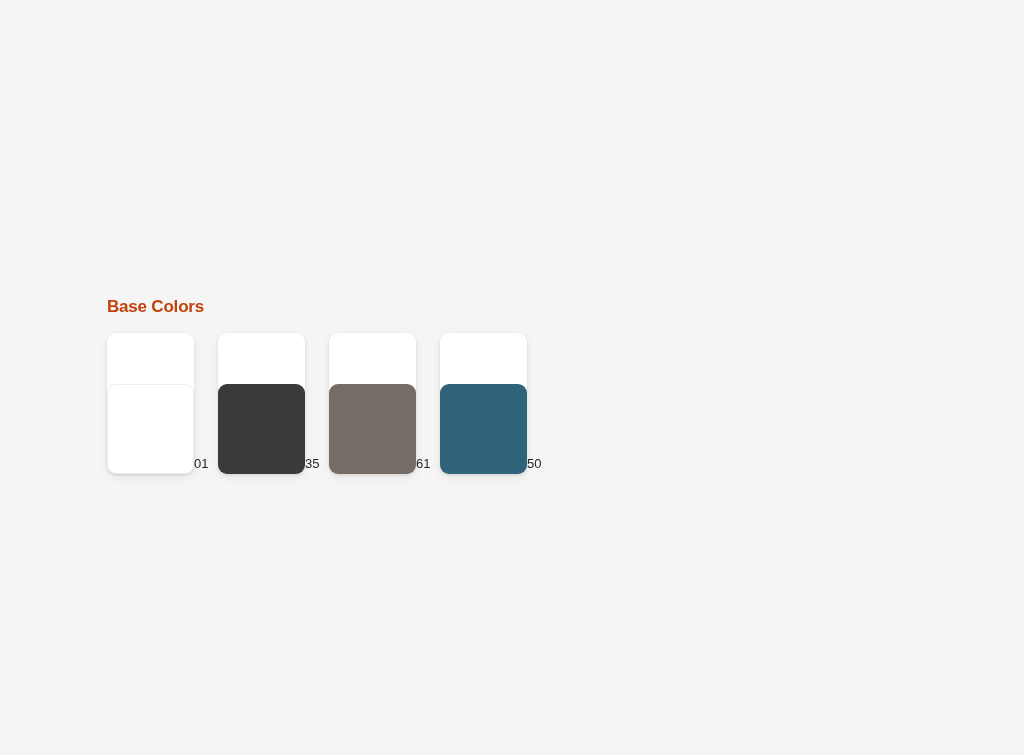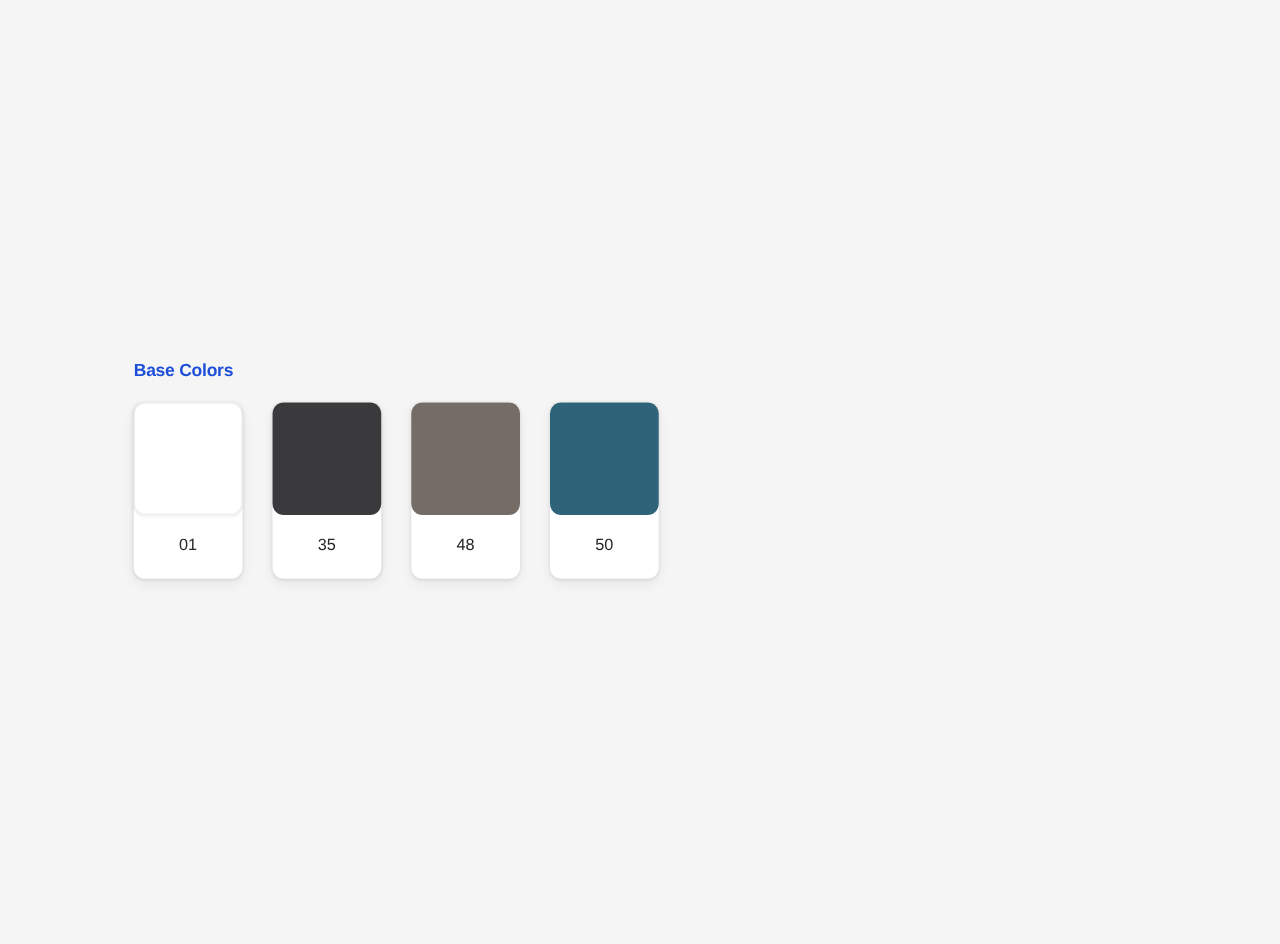--- a/index.html
+++ b/index.html
@@ -14,43 +14,43 @@
     overflow: hidden;
   }
 
   .palette-section {
     position: absolute;
     left: 107px;
     top: 286px;
   }
 
   .section-title {
-    font-size: 14px;
+    font-size: 17px;
     font-weight: bold;
-    color: #1d4ed8;
+    color: #c2410c;
     letter-spacing: -0.2px;
-    margin: 0 0 16px 0;
+    margin: 11px 0 16px 0;
     line-height: 20px;
   }
 
   .swatch-row {
     display: flex;
     flex-direction: row;
     gap: 24px;
   }
 
   .swatch-card {
     width: 87px;
     height: 141px;
     background: #ffffff;
     border-radius: 9px;
     box-shadow: 0 1px 3px rgba(0,0,0,0.10), 0 4px 10px rgba(0,0,0,0.06);
     display: flex;
-    flex-direction: column;
-    align-items: center;
+    flex-direction: row;
+    align-items: flex-end;
     position: relative;
   }
 
   .swatch-chip {
     width: 87px;
     height: 90px;
     border-radius: 9px;
     box-sizing: border-box;
     flex: none;
   }
@@ -80,20 +80,20 @@
       <div class="swatch-card">
         <div class="swatch-chip is-light" style="background: rgb(255, 255, 255);"></div>
         <div class="swatch-label">01</div>
       </div>
       <div class="swatch-card">
         <div class="swatch-chip" style="background: rgb(58, 58, 60);"></div>
         <div class="swatch-label">35</div>
       </div>
       <div class="swatch-card">
         <div class="swatch-chip" style="background: rgb(117, 108, 102);"></div>
-        <div class="swatch-label">48</div>
+        <div class="swatch-label">61</div>
       </div>
       <div class="swatch-card">
         <div class="swatch-chip" style="background: rgb(46, 99, 121);"></div>
         <div class="swatch-label">50</div>
       </div>
     </div>
 </div>
 
 </body></html>

